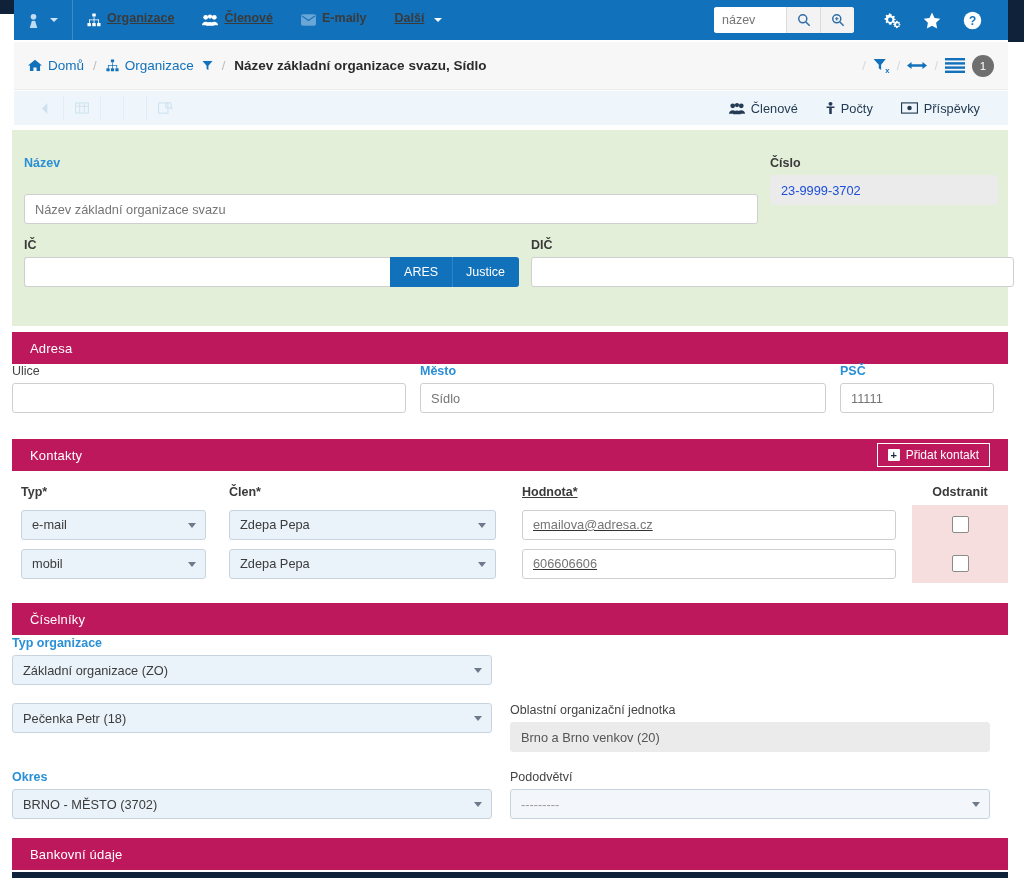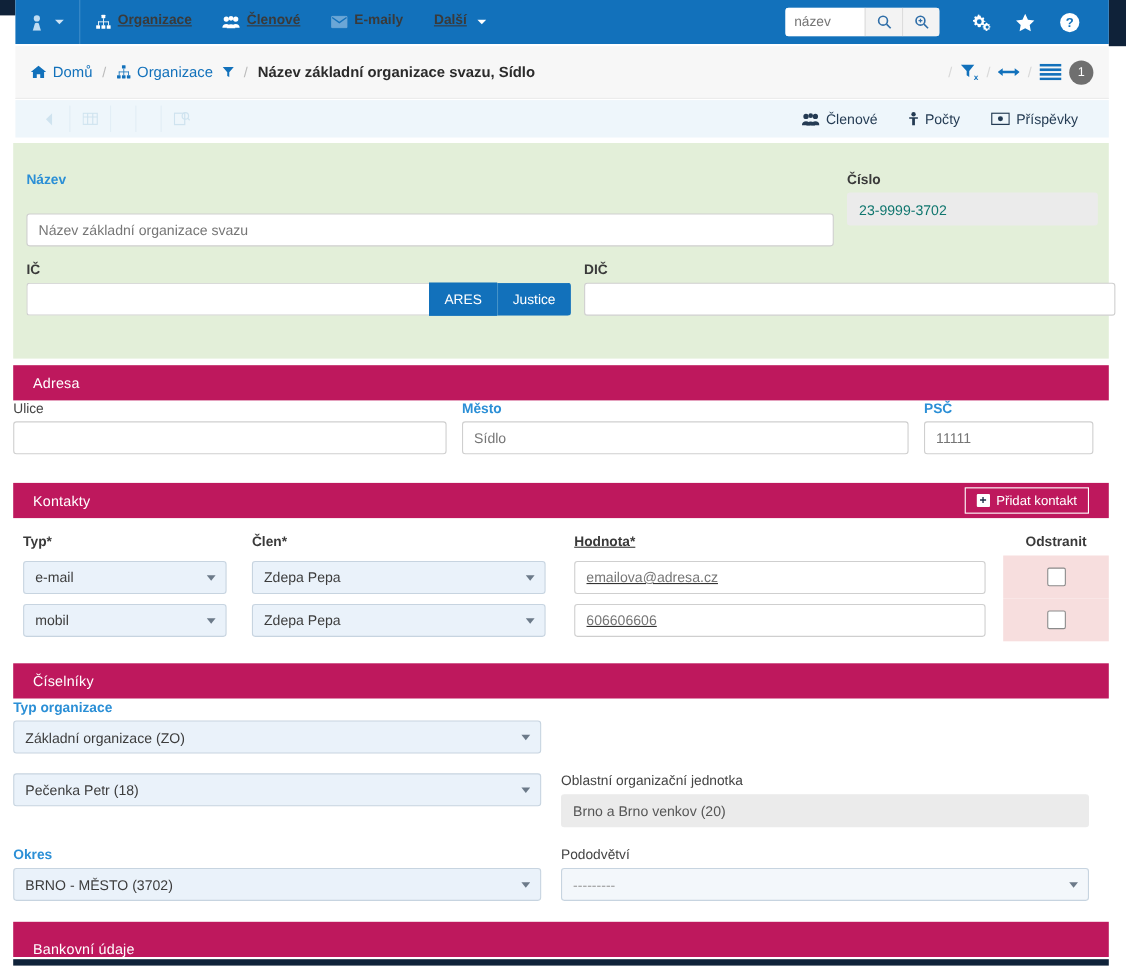--- a/index.html
+++ b/index.html
@@ -125,21 +125,21 @@
 
   .field {
     height: 30px; width: 100%;
     border: 1px solid #cfcfcf; border-radius: 3px;
     background: #fff; padding: 0 10px;
     font-family: "Liberation Sans", sans-serif; font-size: 12.8px; color: #555;
     display: flex; align-items: center;
     outline: none;
   }
   .field.readonly { background: #ebebeb; border-color: #ebebeb; color: #555; }
-  .field.readonly.bluetext { color: #0f766e; }
+  .field.readonly.bluetext { color: #1d4ed8; }
   .field.placeholder { color: #8a8a8a; }
 
   
   .ic-group { display: flex; width: 100%; }
   .ic-input {
     flex: 1; height: 30px; border: 1px solid #cfcfcf; border-right: none;
     border-radius: 3px 0 0 3px; background: #fff; padding: 0 10px; outline: none;
     font-family: "Liberation Sans", sans-serif; font-size: 12.8px;
   }
   .ic-btn {
@@ -224,21 +224,21 @@
   .sel-wide { width: 480px; }
   .sel-wide2 { width: 480px; }
 
   .ro-field {
     height: 30px; width: 480px; background: #ebebeb; border: 1px solid #ebebeb;
     border-radius: 3px; display: flex; align-items: center; padding: 0 10px;
     font-size: 12.8px; color: #555;
   }
 
   
-  .bank-head { top: 838px; align-items: flex-end; }
+  .bank-head { top: 838px; }
   .strip-bottom {
     position: absolute; left: 12px; top: 872px; width: 996px; height: 6px;
     background: #0f2239;
   }
 
   svg { display: block; }
 </style>
 </head>
 <body>
 

